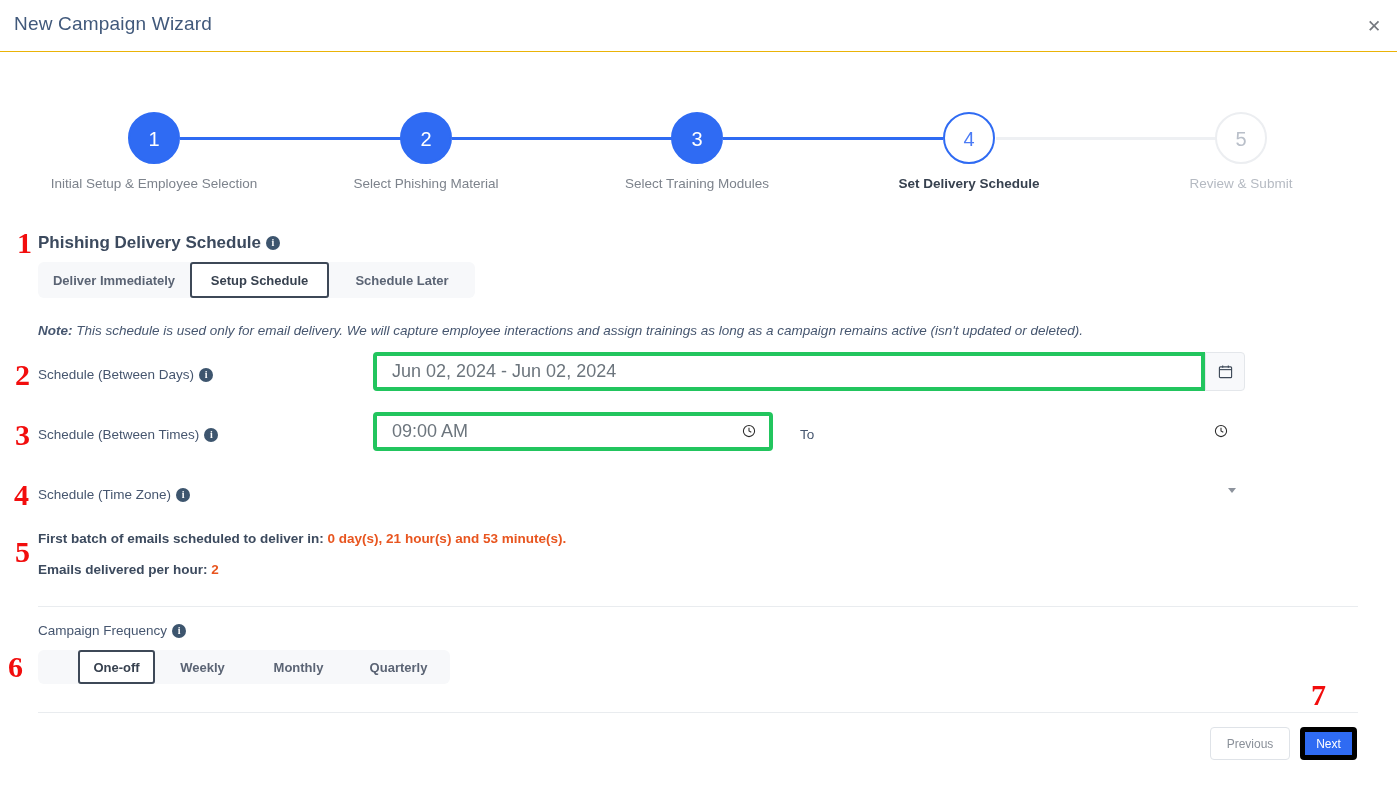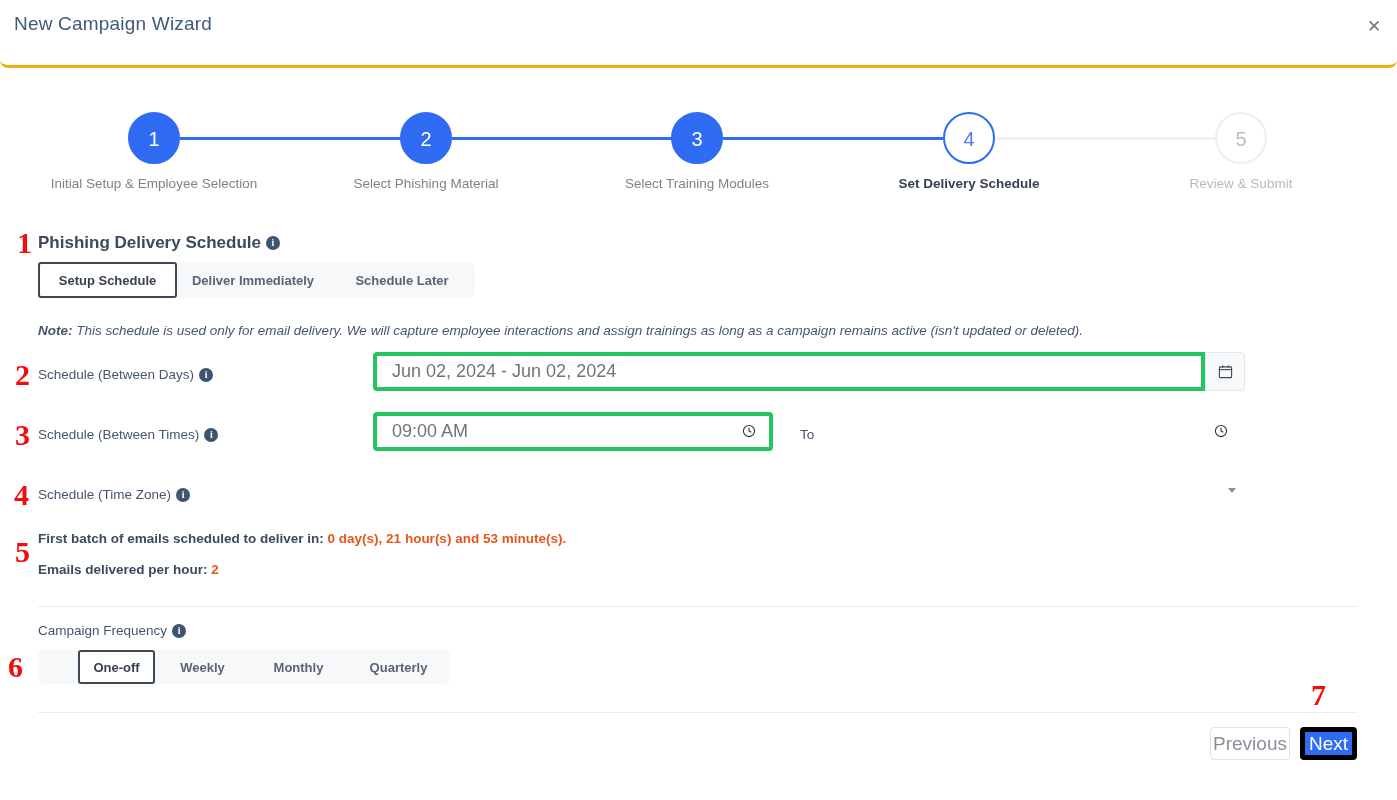--- a/index.html
+++ b/index.html
@@ -8,23 +8,22 @@
     width: 1397px; height: 800px;
     background: #ffffff;
     font-family: "Liberation Sans", sans-serif;
     color: #3f4b63;
     overflow: hidden;
   }
   .wizard { position: relative; width: 1397px; height: 800px; background:#fff; }
 
   
   .wiz-header {
-    position: absolute; top: 0; left: 0; width: 1397px; height: 68px;
-    border-bottom: 3px solid #eab308;
-    border-radius: 8px;
+    position: absolute; top: 0; left: 0; width: 1397px; height: 52px;
+    border-bottom: 1px solid #eab308;
   }
   .wiz-title {
     position: absolute; left: 14px; top: 13px;
     font-size: 19px; font-weight: 400; color: #41597b; letter-spacing: .2px;
   }
   .close-btn {
     position: absolute; right: 12px; top: 14px;
     width: 24px; height: 24px; line-height: 24px; text-align: center;
     font-size: 17px; color: #74787e; cursor: pointer; background: none; border: none;
   }
@@ -115,21 +114,21 @@
   }
 
   .summary {
     position: absolute; font-size: 13.5px; font-weight: bold; color: #3c4a5e;
   }
   .summary .hot { color: #e8551f; }
 
   .divider { position: absolute; left: 38px; width: 1320px; height: 1px; background: #e9ecef; }
 
   .btn {
-    position: absolute; border-radius: 4px; font-size: 19px;
+    position: absolute; border-radius: 4px; font-size: 12px;
     display: flex; align-items: center; justify-content: center; cursor: pointer; text-align: right;
   }
   .btn.prev { background: #fff; border: 1px solid #dfe3e8; color: #8a9099; }
   .btn.next { background: #2f6bf3; border: 5px solid #000000; color: #fff; }
 
   
   .anno {
     position: absolute; color: #f20d0d; font-size: 30px; font-weight: bold;
     font-family: "Liberation Serif", serif; line-height: 1;
   }
@@ -170,22 +169,22 @@
       <div class="bubble">5</div>
       <div class="caption">Review &amp; Submit</div>
     </div>
   </div>
 
   <div class="sec-title" style="left:38px; top:233px;">
     <span>Phishing Delivery Schedule</span><span class="info-ico">i</span>
   </div>
 
   <div class="tabgroup" style="left:38px; top:262px; width:437px; height:36px;">
+    <div class="tab" style="width:152px;">Deliver Immediately</div>
     <div class="tab sel" style="width:139px;">Setup Schedule</div>
-    <div class="tab" style="width:152px;">Deliver Immediately</div>
     <div class="tab" style="width:146px;">Schedule Later</div>
   </div>
 
   <div class="note">
     <b>Note:</b><span> This schedule is used only for email delivery. We will capture employee interactions and assign trainings as long as a campaign remains active (isn't updated or deleted).</span>
   </div>
 
   <div class="field-label" style="left:38px; top:367px;">
     <span>Schedule (Between Days)</span><span class="info-ico sm">i</span>
   </div>

